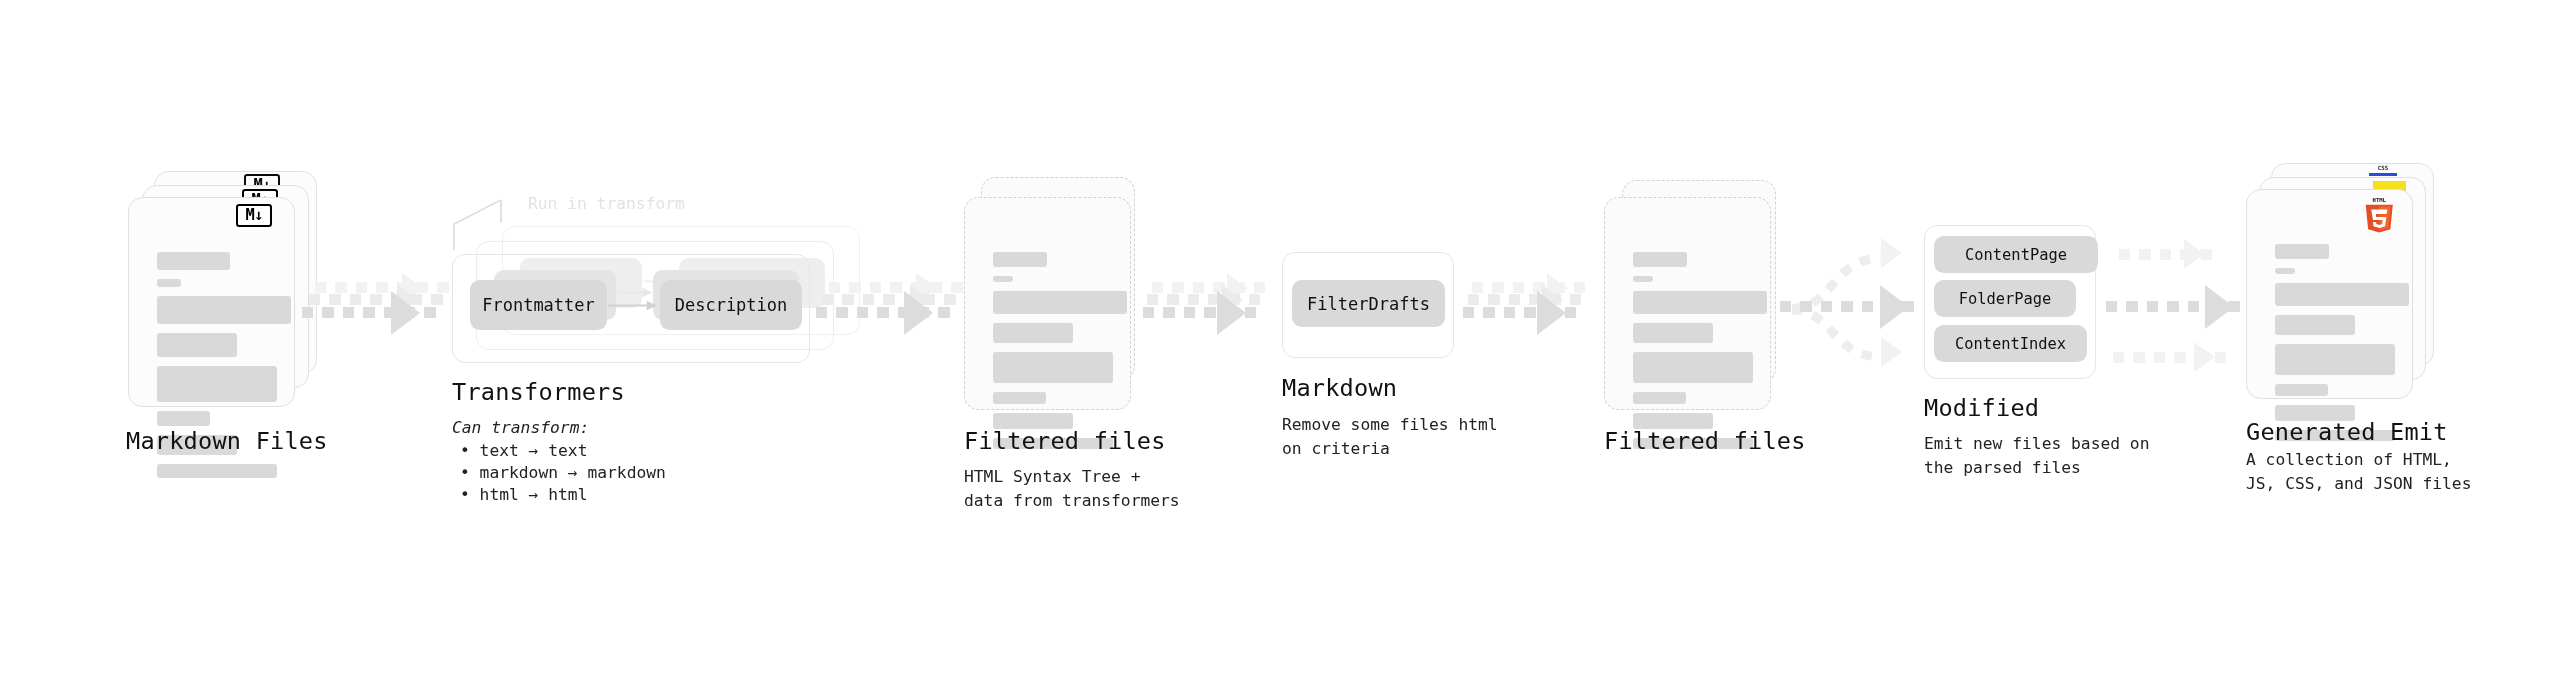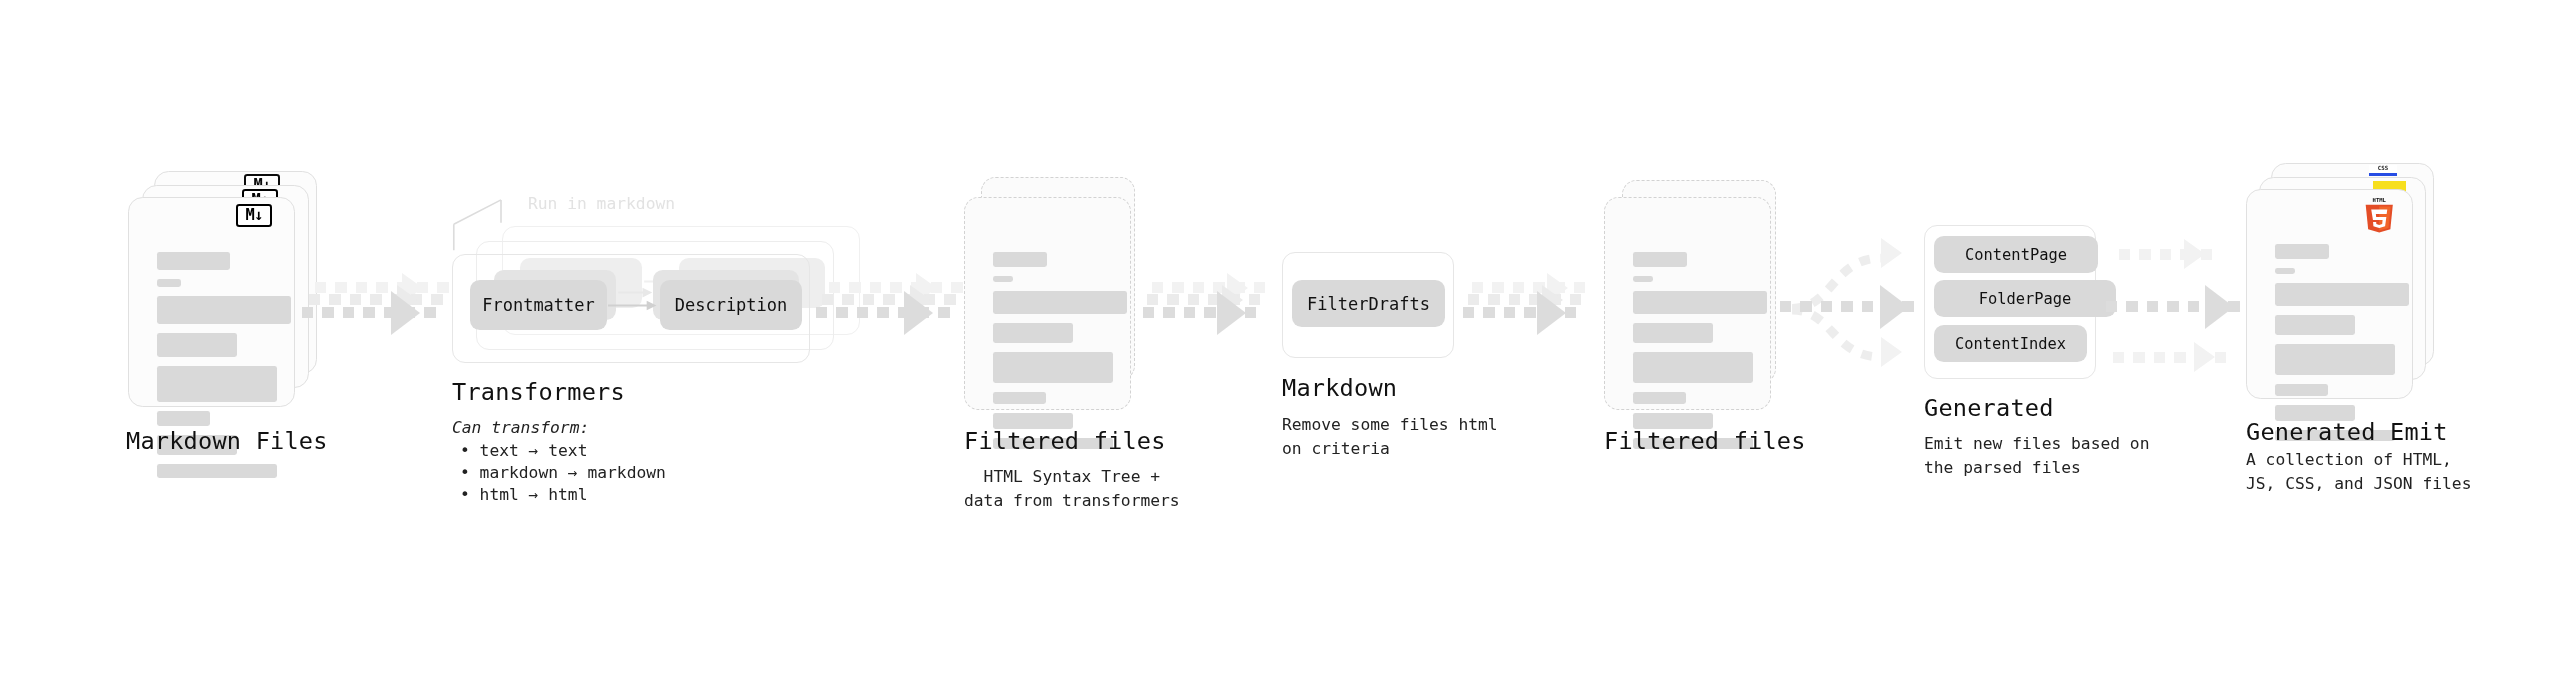--- a/index.html
+++ b/index.html
@@ -185,21 +185,21 @@
         <i></i>
     </div>
     <div class="tri" style="left:391px; top:291px;"></div>
   </div>
 
   <div>
 
     <svg style="position:absolute; left:452px; top:195px;" width="98" height="57" viewBox="0 0 120 70">
       <path d="M2 68 L2 36 M2 36 L60 6 M60 6 L60 34" fill="none" stroke="#dcdcdc" stroke-width="2"></path>
     </svg>
-    <div class="parallel-label" style="left:528px; top:194px;">Run in markdown</div>
+    <div class="parallel-label" style="left:528px; top:194px;">Run in transform</div>
 
     <div class="panel" style="left:502px; top:226px; width:358px; height:109px; border-color:#f0f0f0;"></div>
     <div class="chip faded2" style="left:520px; top:258px; width:122px; height:50px;">
         <span>Frontmatter</span>
       </div>
     <div class="chip faded2" style="left:679px; top:258px; width:146px; height:50px;">
         <span>Description</span>
       </div>
     <svg style="position:absolute; left:644px; top:275px;" width="36" height="13" viewBox="0 0 44 16">
       <path d="M0 8 L32 8" stroke="#f0f0f0" stroke-width="2.5" fill="none"></path>
@@ -278,21 +278,21 @@
         <div class="bar" style="width:19.5px;height:6.5px;"></div>
         <div class="bar" style="width:134px;height:23px;"></div>
         <div class="bar" style="width:80px;height:20.3px;"></div>
         <div class="bar" style="width:120px;height:31px;"></div>
         <div class="bar" style="width:53px;height:11.4px;"></div>
         <div class="bar" style="width:80px;height:16.3px;"></div>
         <div class="bar" style="width:120px;height:11.4px;"></div>
       </div>
     </div>
     <div class="caption" style="left:964px; top:427px;">Filtered files</div>
-    <div class="subcaption" style="left:964px; top:465px;text-align:center;">HTML Syntax Tree +
+    <div class="subcaption" style="left:964px; top:465px;">HTML Syntax Tree +
 data from transformers</div>
   </div>
 
   <div>
     <div class="dots l3" style="left:1152px; top:282px;">
       <i></i>
         <i></i>
         <i></i>
         <i></i>
         <i></i>
@@ -393,27 +393,27 @@
     <div class="tri" style="left:1880px; top:285px;"></div>
     <div class="tri l3 small" style="left:1881px; top:238px;"></div>
     <div class="tri l3 small" style="left:1881px; top:337px;"></div>
   </div>
 
   <div>
     <div class="panel solidbg" style="left:1924px; top:225px; width:172px; height:154px;"></div>
     <div class="chip" style="left:1934px; top:236px; width:164px; height:37px; font-size:15.4px;">
         <span>ContentPage</span>
       </div>
-    <div class="chip" style="left:1934px; top:280px; width:182px; height:37px; font-size:15.4px;">
+    <div class="chip" style="left:1934px; top:280px; width:142px; height:37px; font-size:15.4px;">
         <span>FolderPage</span>
       </div>
     <div class="chip" style="left:1934px; top:325px; width:153px; height:37px; font-size:15.4px;">
         <span>ContentIndex</span>
       </div>
-    <div class="caption" style="left:1924px; top:394px;">Generated</div>
+    <div class="caption" style="left:1924px; top:394px;">Modified</div>
     <div class="subcaption" style="left:1924px; top:432px;">Emit new files based on
 the parsed files</div>
   </div>
 
   <div>
     <div class="dots l3" style="left:2119px; top:249px;">
       <i></i>
         <i></i>
         <i></i>
         <i></i>

